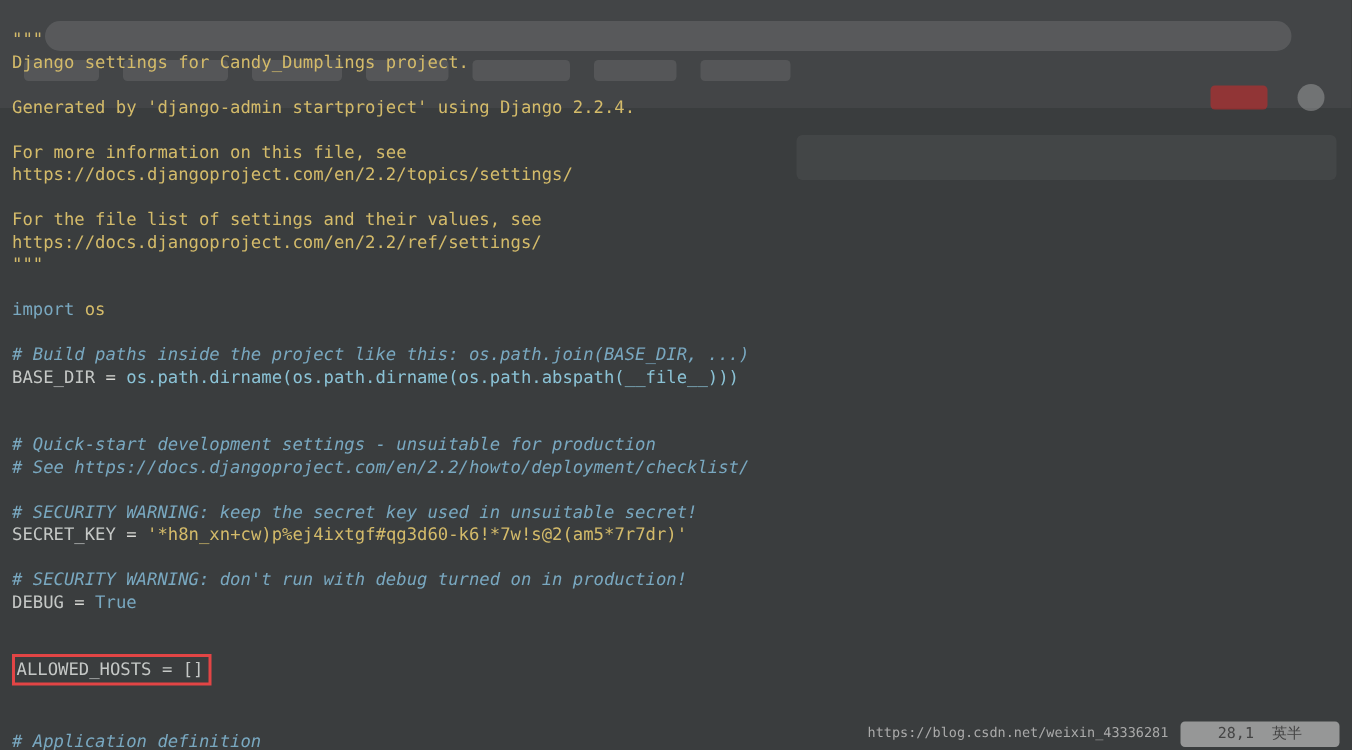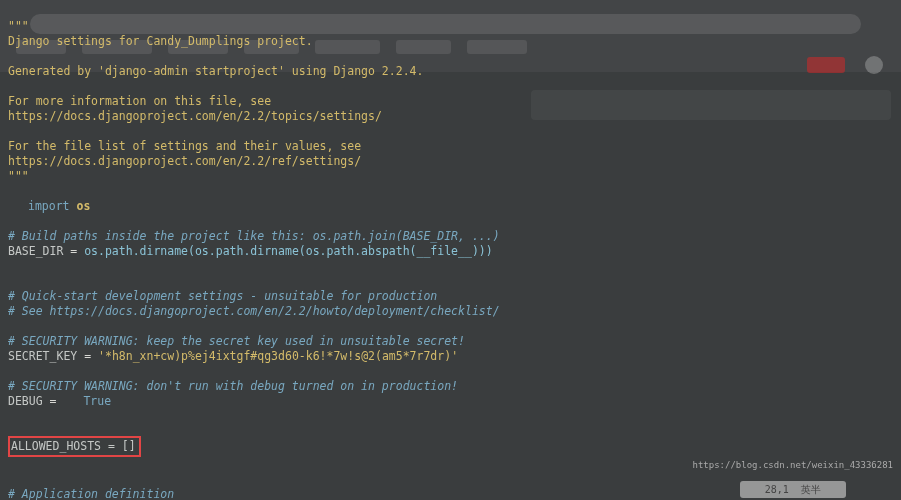--- a/index.html
+++ b/index.html
@@ -63,41 +63,40 @@
   }
   .editor {
     position: absolute;
     top: 0; left: 0;
     padding: 4px 8px;
     z-index: 2;
     white-space: pre;
   }
   .c-str   { color: #d4bb6a; }
   .c-cmt   { color: #79a8c0; font-style: italic; }
-  .c-kw    { color: #79a8c0; margin-left: 20px; }
-  .c-id    { color: #d4bb6a; font-weight: bold; }
+  .c-kw    { color: #79a8c0; }
+  .c-id    { color: #d4bb6a; }
   .c-pl    { color: #d8d8d4; }
   .c-fn    { color: #8bc3d6; margin-top: 33px; }
   .c-var   { color: #c5c8c6; }
   .hl-box {
     display: inline-block;
     border: 2px solid #e24545;
     padding: 1px 3px 1px 1px;
     margin-top: 12px;
   }
   .statusbar {
     position: absolute;
     bottom: 2px; right: 8px;
     display: flex;
     align-items: center;
     gap: 8px;
     font-size: 10px;
     color: #ccc;
     z-index: 3;
-    flex-direction: column;
   }
   .wm {
     font-size: 9px;
     color: #aaa;
   }
   .cursor-pill {
     background: rgba(200,200,200,0.65);
     color:#444;
     padding: 1px 25px;
     border-radius: 3px;

